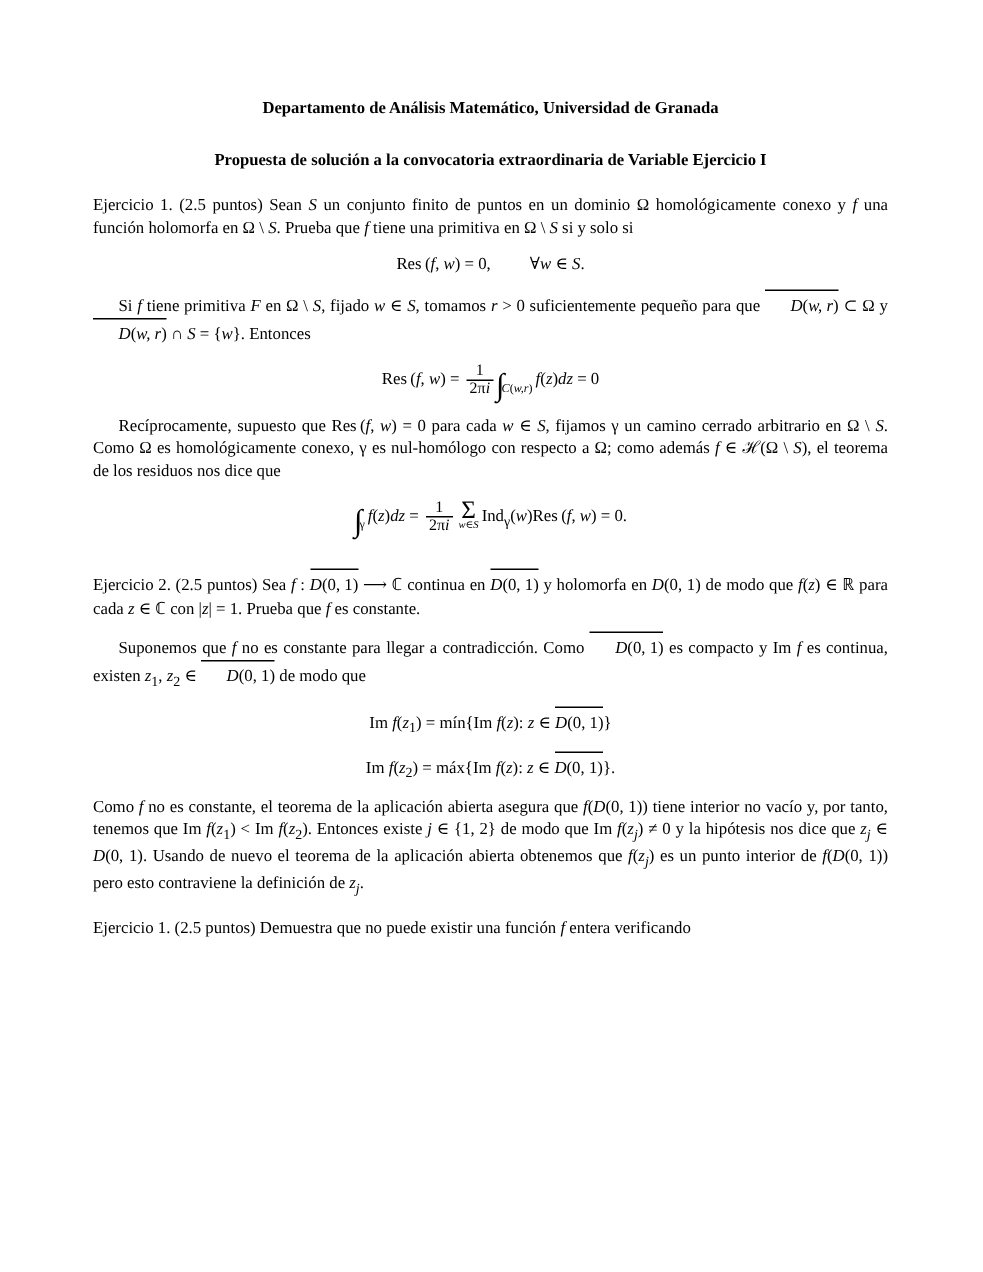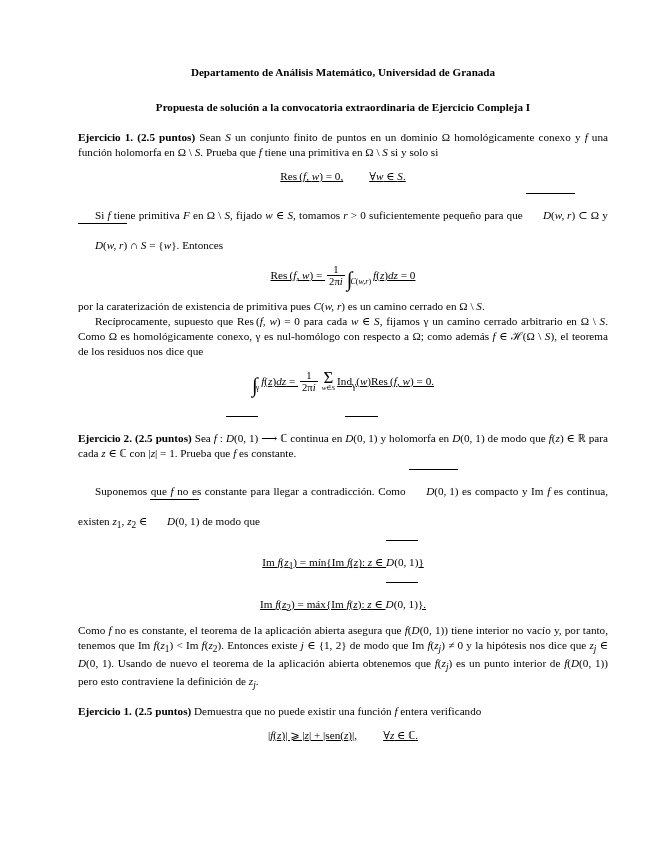--- a/index.html
+++ b/index.html
@@ -16,21 +16,21 @@
   }
   .page {
     position: relative;
     width: 655px;
     height: 848px;
     padding: 0;
     box-sizing: border-box;
   }
   .content {
     position: absolute;
-    left: 78px;
+    left: 62px;
     top: 64px;
     width: 530px;
   }
   .title-block {
     text-align: center;
     font-weight: bold;
     font-size: 11.1px;
     line-height: 1.45;
   }
   .title-dept {
@@ -49,40 +49,39 @@
     margin: 0;
     text-indent: 0;
   }
   p.par.indent {
     text-indent: 17px;
   }
   .gap-sm { height: 7px; }
   .gap-md { height: 12px; }
   .gap-lg { height: 15px; }
   .ex-head {
-    font-weight: bold;
+    font-weight: normal;
   }
   .display {
     text-align: center;
     font-size: 11.2px;
     margin: 9px 0 9px 0;
     line-height: 1.3;
-    text-decoration: underline;
   }
   .display.tall {
     margin: 11px 0 11px 0;
   }
   .mi { font-style: italic; }
   .bb {
     font-family: "Liberation Serif", serif;
     font-style: normal;
   }
   .ovl {
     border-top: 1px solid #000;
-    padding-top: 16px;
+    padding-top: 5px;
     display: inline-block;
     line-height: 1.0;
   }
   .frac {
     display: inline-block;
     vertical-align: -0.55em;
     text-align: center;
     font-size: 0.95em;
     line-height: 1.05;
     margin: 0 2px;
@@ -132,38 +131,37 @@
   .spc { display: inline-block; width: 26px; }
 </style>
 </head>
 <body>
 
 <div class="page">
   <div class="content">
 
     <div class="title-block">
       <div class="title-dept">Departamento de Análisis Matemático, Universidad de Granada</div>
-      <div class="title-prop">Propuesta de solución a la convocatoria extraordinaria de Ejercicio Compleja I</div>
+      <div class="title-prop">Propuesta de solución a la convocatoria extraordinaria de Variable Ejercicio I</div>
     </div>
 
     <div class="gap-lg"></div>
 
     <p class="par"><span class="ex-head">Ejercicio 1.</span> <span class="ex-head">(2.5 puntos)</span> Sean <span class="mi">S</span> un conjunto finito de puntos en un dominio Ω homológicamente conexo y <span class="mi">f</span> una función holomorfa en Ω \ <span class="mi">S</span>. Prueba que <span class="mi">f</span> tiene una primitiva en Ω \ <span class="mi">S</span> si y solo si</p>
 
     <div class="display">
       Res (<span class="mi">f</span>, <span class="mi">w</span>) = 0,<span class="spc"></span>∀<span class="mi">w</span> ∈ <span class="mi">S</span>.
     </div>
 
     <p class="par indent">Si <span class="mi">f</span> tiene primitiva <span class="mi">F</span> en Ω \ <span class="mi">S</span>, fijado <span class="mi">w</span> ∈ <span class="mi">S</span>, tomamos <span class="mi">r</span> &gt; 0 suficientemente pequeño para que <span class="ovl"><span class="mi">D</span>(<span class="mi">w, r</span>)</span> ⊂ Ω y <span class="ovl"><span class="mi">D</span>(<span class="mi">w, r</span>)</span> ∩ <span class="mi">S</span> = {<span class="mi">w</span>}. Entonces</p>
 
     <div class="display tall">
       Res (<span class="mi">f</span>, <span class="mi">w</span>) = <span class="frac"><span class="num">1</span><span class="den">2π<span class="mi">i</span></span></span><span class="bigint">∫</span><span class="sub-under"><span class="mi">C</span>(<span class="mi">w,r</span>)</span><span class="mi">f</span>(<span class="mi">z</span>)<span class="mi">dz</span> = 0
     </div>
 
-    <p class="par">por la caraterización de existencia de primitiva pues <span class="mi">C</span>(<span class="mi">w, r</span>) es un camino cerrado en Ω \ <span class="mi">S</span>.</p>
 
     <p class="par indent">Recíprocamente, supuesto que Res (<span class="mi">f</span>, <span class="mi">w</span>) = 0 para cada <span class="mi">w</span> ∈ <span class="mi">S</span>, fijamos γ un camino cerrado arbitrario en Ω \ <span class="mi">S</span>. Como Ω es homológicamente conexo, γ es nul-homólogo con respecto a Ω; como además <span class="mi">f</span> ∈ <span class="bb">ℋ</span>(Ω \ <span class="mi">S</span>), el teorema de los residuos nos dice que</p>
 
     <div class="display tall">
       <span class="bigint">∫</span><span class="sub-under">γ</span><span class="mi">f</span>(<span class="mi">z</span>)<span class="mi">dz</span> = <span class="frac"><span class="num">1</span><span class="den">2π<span class="mi">i</span></span></span><span class="bigsum"><span class="sy">Σ</span><span class="lo"><span class="mi">w</span>∈<span class="mi">S</span></span></span>Ind<sub>γ</sub>(<span class="mi">w</span>)Res (<span class="mi">f</span>, <span class="mi">w</span>) = 0.
     </div>
 
 
     <div class="gap-md"></div>
 
@@ -179,18 +177,15 @@
     <div class="display">
       Im <span class="mi">f</span>(<span class="mi">z</span><sub>2</sub>) = máx{Im <span class="mi">f</span>(<span class="mi">z</span>): <span class="mi">z</span> ∈ <span class="ovl"><span class="mi">D</span>(0, 1)</span>}.
     </div>
 
     <p class="par">Como <span class="mi">f</span> no es constante, el teorema de la aplicación abierta asegura que <span class="mi">f</span>(<span class="mi">D</span>(0, 1)) tiene interior no vacío y, por tanto, tenemos que Im <span class="mi">f</span>(<span class="mi">z</span><sub>1</sub>) &lt; Im <span class="mi">f</span>(<span class="mi">z</span><sub>2</sub>). Entonces existe <span class="mi">j</span> ∈ {1, 2} de modo que Im <span class="mi">f</span>(<span class="mi">z<sub>j</sub></span>) ≠ 0 y la hipótesis nos dice que <span class="mi">z<sub>j</sub></span> ∈ <span class="mi">D</span>(0, 1). Usando de nuevo el teorema de la aplicación abierta obtenemos que <span class="mi">f</span>(<span class="mi">z<sub>j</sub></span>) es un punto interior de <span class="mi">f</span>(<span class="mi">D</span>(0, 1)) pero esto contraviene la definición de <span class="mi">z<sub>j</sub></span>.</p>
 
     <div class="gap-md"></div>
 
     <p class="par"><span class="ex-head">Ejercicio 1.</span> <span class="ex-head">(2.5 puntos)</span> Demuestra que no puede existir una función <span class="mi">f</span> entera verificando</p>
 
-    <div class="display">
-      |<span class="mi">f</span>(<span class="mi">z</span>)| ⩾ |<span class="mi">z</span>| + |sen(<span class="mi">z</span>)|,<span class="spc"></span>∀<span class="mi">z</span> ∈ <span class="bb">ℂ</span>.
-    </div>
 
   </div>
 </div>
 
 </body></html>

